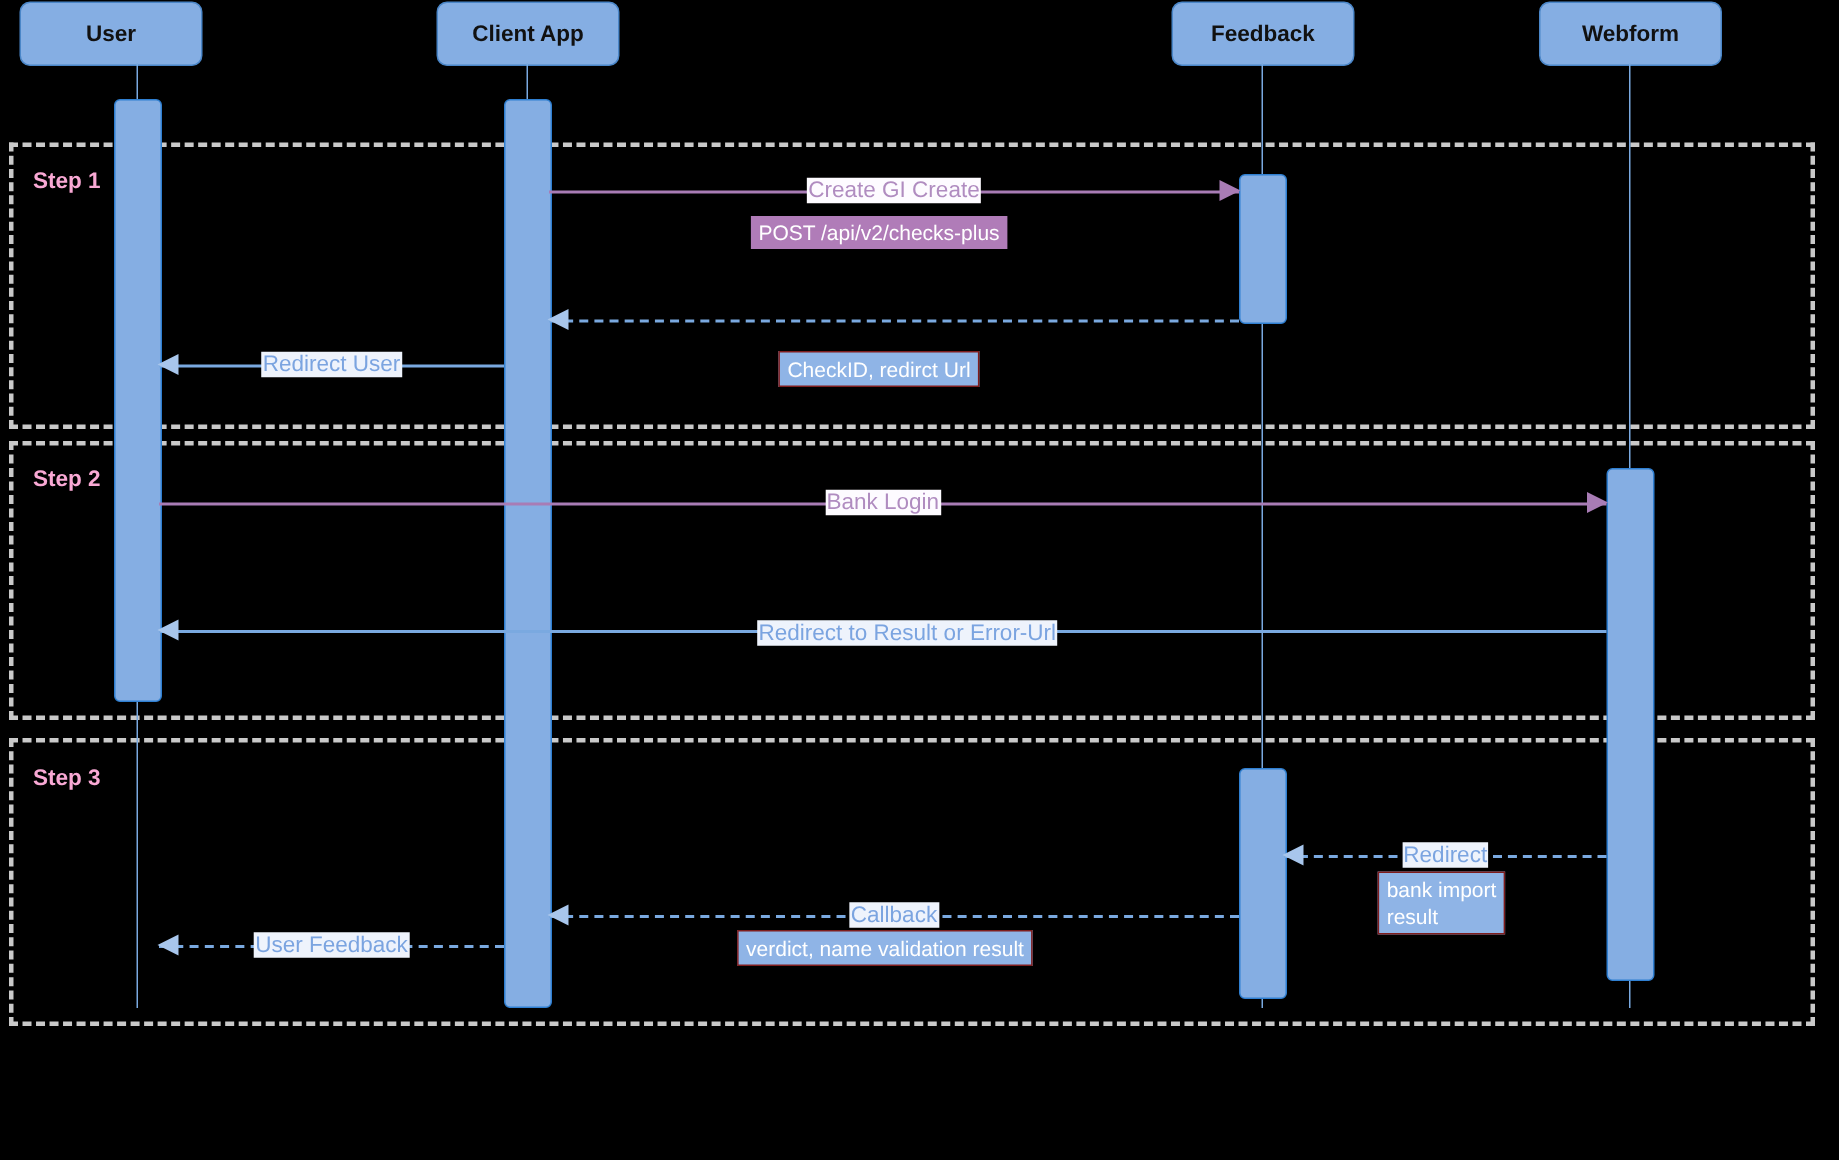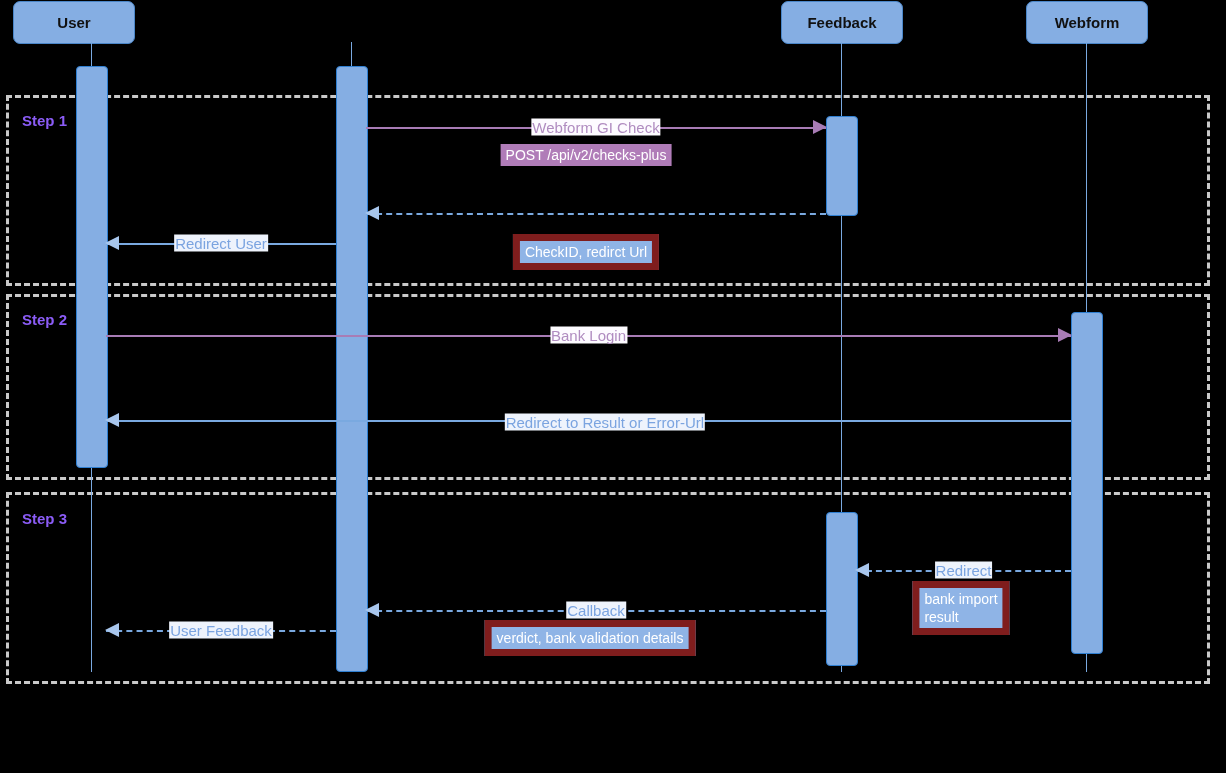--- a/index.html
+++ b/index.html
@@ -12,21 +12,21 @@
              border-radius:7px;height:41px;display:flex;align-items:center;
              justify-content:center;color:#111;font-size:15px;font-weight:bold;}
 
   
   .lifeline{position:absolute;width:0;border-left:1px solid #7aa9e0;}
   .activation{position:absolute;width:30px;background:#85aee3;
               border:1px solid #2f7fd1;border-radius:4px;}
 
   
   .frame{position:absolute;border:3px dashed #c9c9c9;}
-  .frame-label{position:absolute;color:#8b5cf6;font-size:15px;font-weight:bold;}
+  .frame-label{position:absolute;color:#f9a8d4;font-size:15px;font-weight:bold;}
 
   
   .msg{position:absolute;height:0;}
   .msg .line{position:absolute;left:0;top:0;width:100%;height:0;}
   .line-solid-purple{border-top:2px solid #a87cb5;}
   .line-solid-blue{border-top:2px solid #7aa9e0;}
   .line-dashed-blue{border-top:2px dashed #7aa9e0;}
 
   .arrowhead{position:absolute;width:0;height:0;top:-7px;}
   .ah-right-purple{border-top:7px solid transparent;border-bottom:7px solid transparent;
@@ -36,21 +36,21 @@
 
   .msg-label{position:absolute;transform:translate(-50%,-50%);white-space:nowrap;
              font-size:15px;padding:0 1px;line-height:17px;}
   .lbl-purple{color:#b08cc0;background:#fdfbff;}
   .lbl-blue{color:#7ba4e0;background:#eef3fc;}
 
   
   .note{position:absolute;transform:translateX(-50%);text-align:left;
         font-size:14px;line-height:18px;padding:2px 5px;white-space:pre-line;}
   .note-purple{background:#b07cb8;color:#ffffff;}
-  .note-blue{background:#8fb4e6;color:#ffffff;border:7px solid #7f1d1d;}
+  .note-blue{background:#8fb4e6;color:#ffffff;border:1px solid #7f1d1d;}
 
   
   .side-note{position:absolute;color:#8d8d8d;font-size:12px;line-height:14px;
              white-space:pre-line;}
 </style>
 </head>
 <body>
 
 <div id="canvas">
 
@@ -59,20 +59,23 @@
 
   <div class="frame" style="left:6px;top:294px;width:1198px;height:180px;"></div>
   <div class="frame-label" style="left:22px;top:311px;">Step 2</div>
 
   <div class="frame" style="left:6px;top:492px;width:1198px;height:186px;"></div>
   <div class="frame-label" style="left:22px;top:510px;">Step 3</div>
 
   <div class="actor-box" style="left:13px;top:1px;width:120px;">
     <span>User</span>
   </div>
+  <div class="actor-box" style="left:291px;top:1px;width:120px;">
+    <span>Client App</span>
+  </div>
   <div class="actor-box" style="left:781px;top:1px;width:120px;">
     <span>Feedback</span>
   </div>
   <div class="actor-box" style="left:1026px;top:1px;width:120px;">
     <span>Webform</span>
   </div>
 
   <div class="lifeline" style="left:91px;top:42px;height:630px;"></div>
   <div class="lifeline" style="left:351px;top:42px;height:630px;"></div>
   <div class="lifeline" style="left:841px;top:42px;height:630px;"></div>
@@ -80,21 +83,21 @@
 
   <div class="activation" style="left:76px;top:66px;height:400px;"></div>
   <div class="activation" style="left:336px;top:66px;height:604px;"></div>
   <div class="activation" style="left:826px;top:116px;height:98px;"></div>
   <div class="activation" style="left:1071px;top:312px;height:340px;"></div>
   <div class="activation" style="left:826px;top:512px;height:152px;"></div>
 
   <div class="msg" style="left:366px;top:127px;width:460px;">
     <div class="line line-solid-purple"></div>
     <div class="arrowhead ah-right-purple" style="right:-1px;"></div>
-    <div class="msg-label lbl-purple" style="left:50%;top:0;">Webform GI Check</div>
+    <div class="msg-label lbl-purple" style="left:50%;top:0;">Create GI Create</div>
   </div>
 
   <div class="note note-purple" style="left:586px;top:144px;">POST /api/v2/checks-plus</div>
 
   <div class="msg" style="left:366px;top:213px;width:460px;">
     <div class="line line-dashed-blue"></div>
     <div class="arrowhead ah-left-blue" style="left:-1px;"></div>
   </div>
   <div class="note note-blue" style="left:586px;top:234px;">CheckID, redirct Url</div>
 
@@ -124,21 +127,21 @@
     <div class="msg-label lbl-blue" style="left:50%;top:0;">Redirect</div>
   </div>
   <div class="note note-blue" style="left:961px;top:581px;">bank import
 result</div>
 
   <div class="msg" style="left:366px;top:610px;width:460px;">
     <div class="line line-dashed-blue"></div>
     <div class="arrowhead ah-left-blue" style="left:-1px;"></div>
     <div class="msg-label lbl-blue" style="left:50%;top:0;">Callback</div>
   </div>
-  <div class="note note-blue" style="left:590px;top:620px;">verdict, bank validation details</div>
+  <div class="note note-blue" style="left:590px;top:620px;">verdict, name validation result</div>
 
   <div class="msg" style="left:106px;top:630px;width:230px;">
     <div class="line line-dashed-blue"></div>
     <div class="arrowhead ah-left-blue" style="left:-1px;"></div>
     <div class="msg-label lbl-blue" style="left:50%;top:0;">User Feedback</div>
   </div>
 
 </div>
 
 </body></html>

